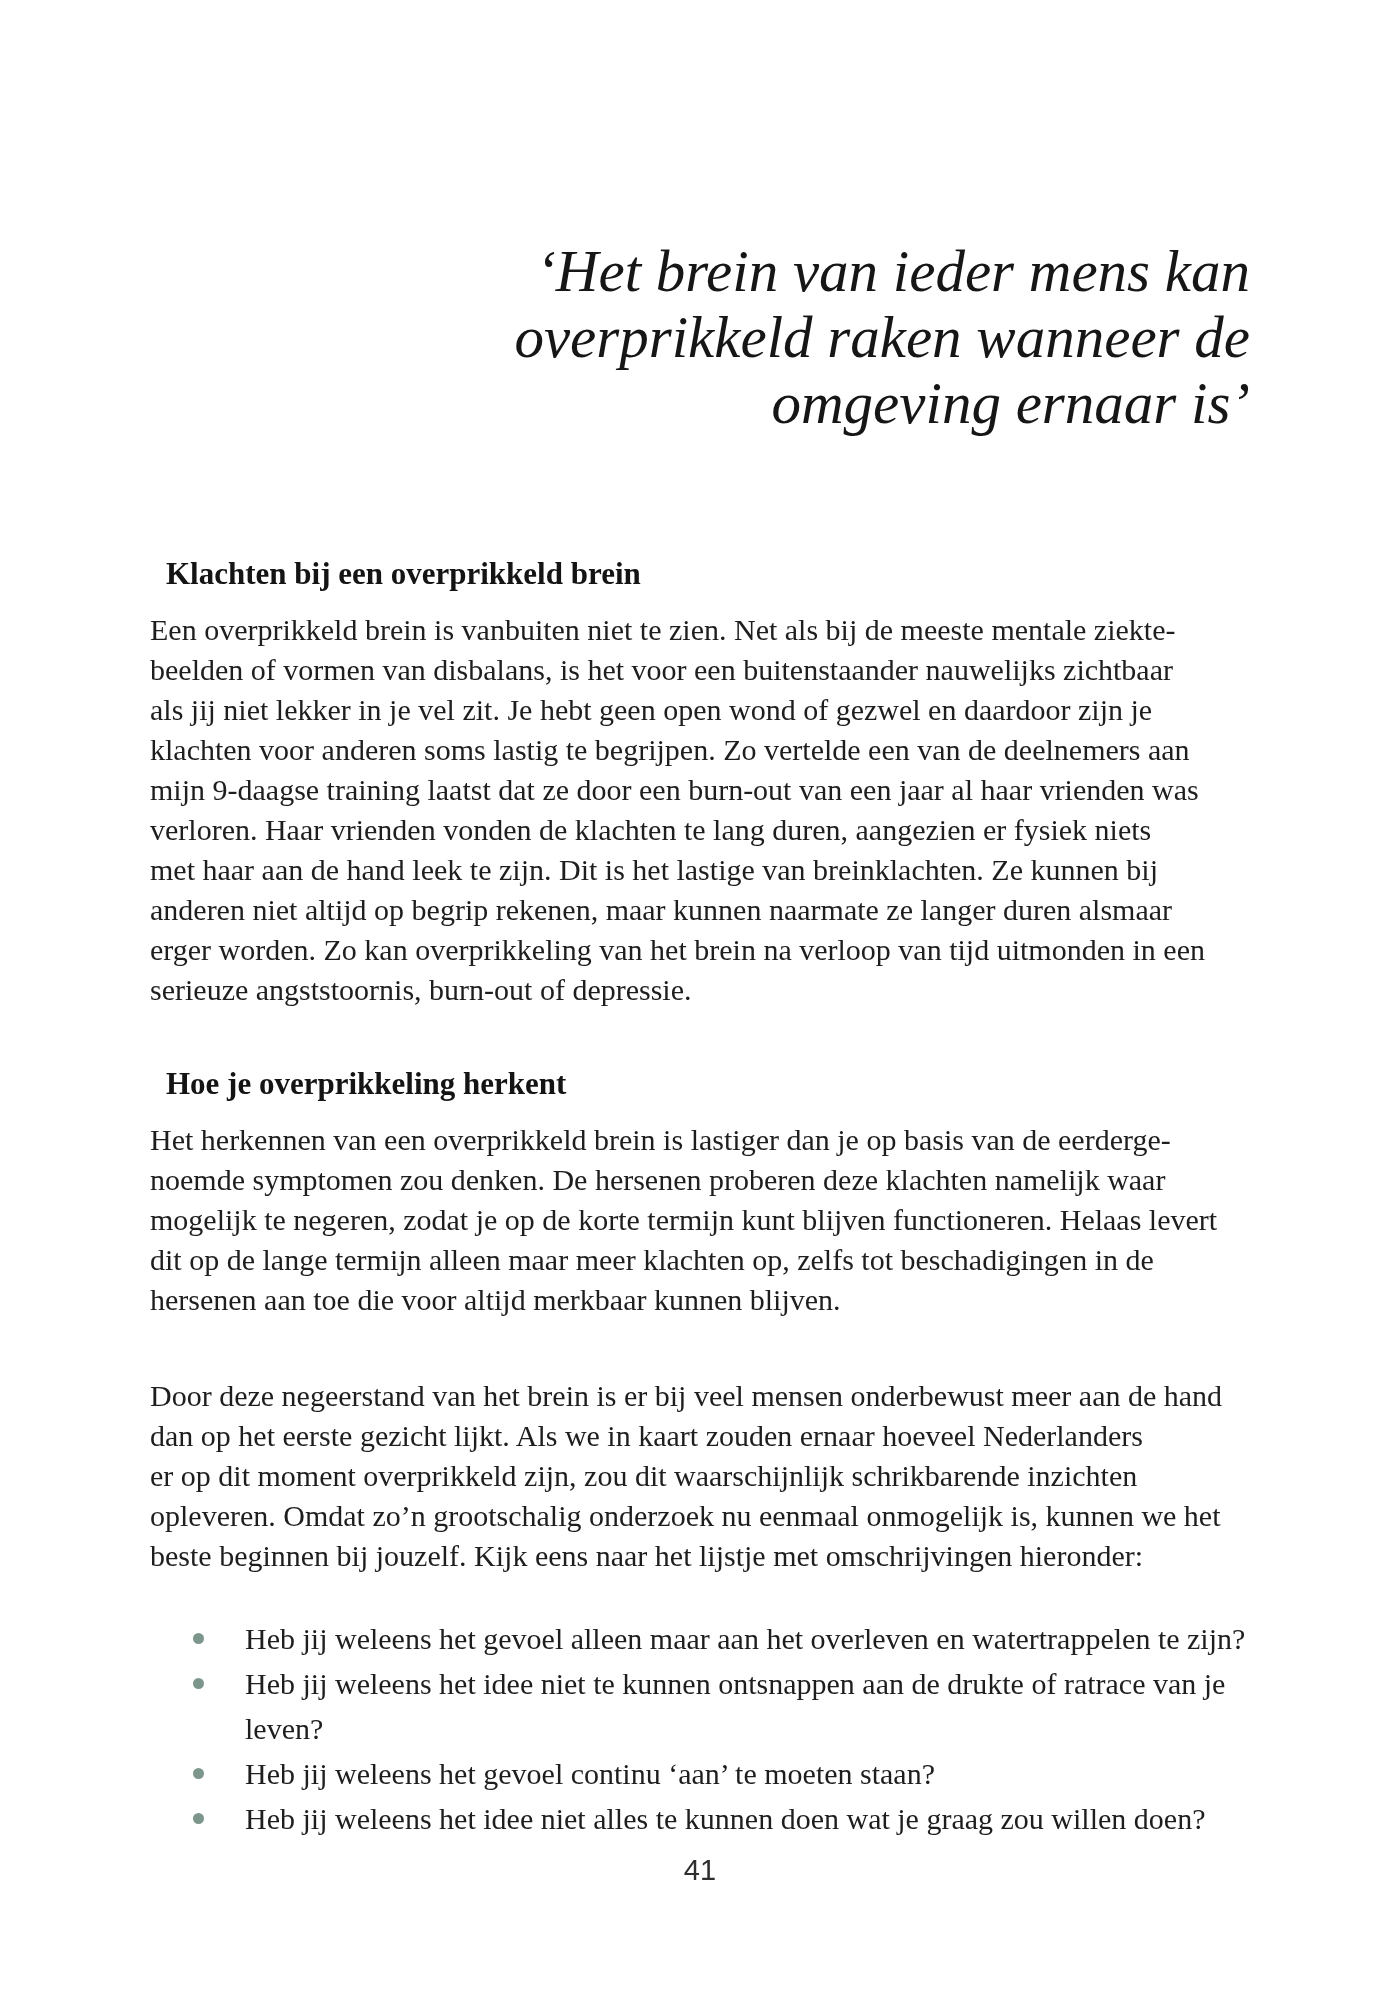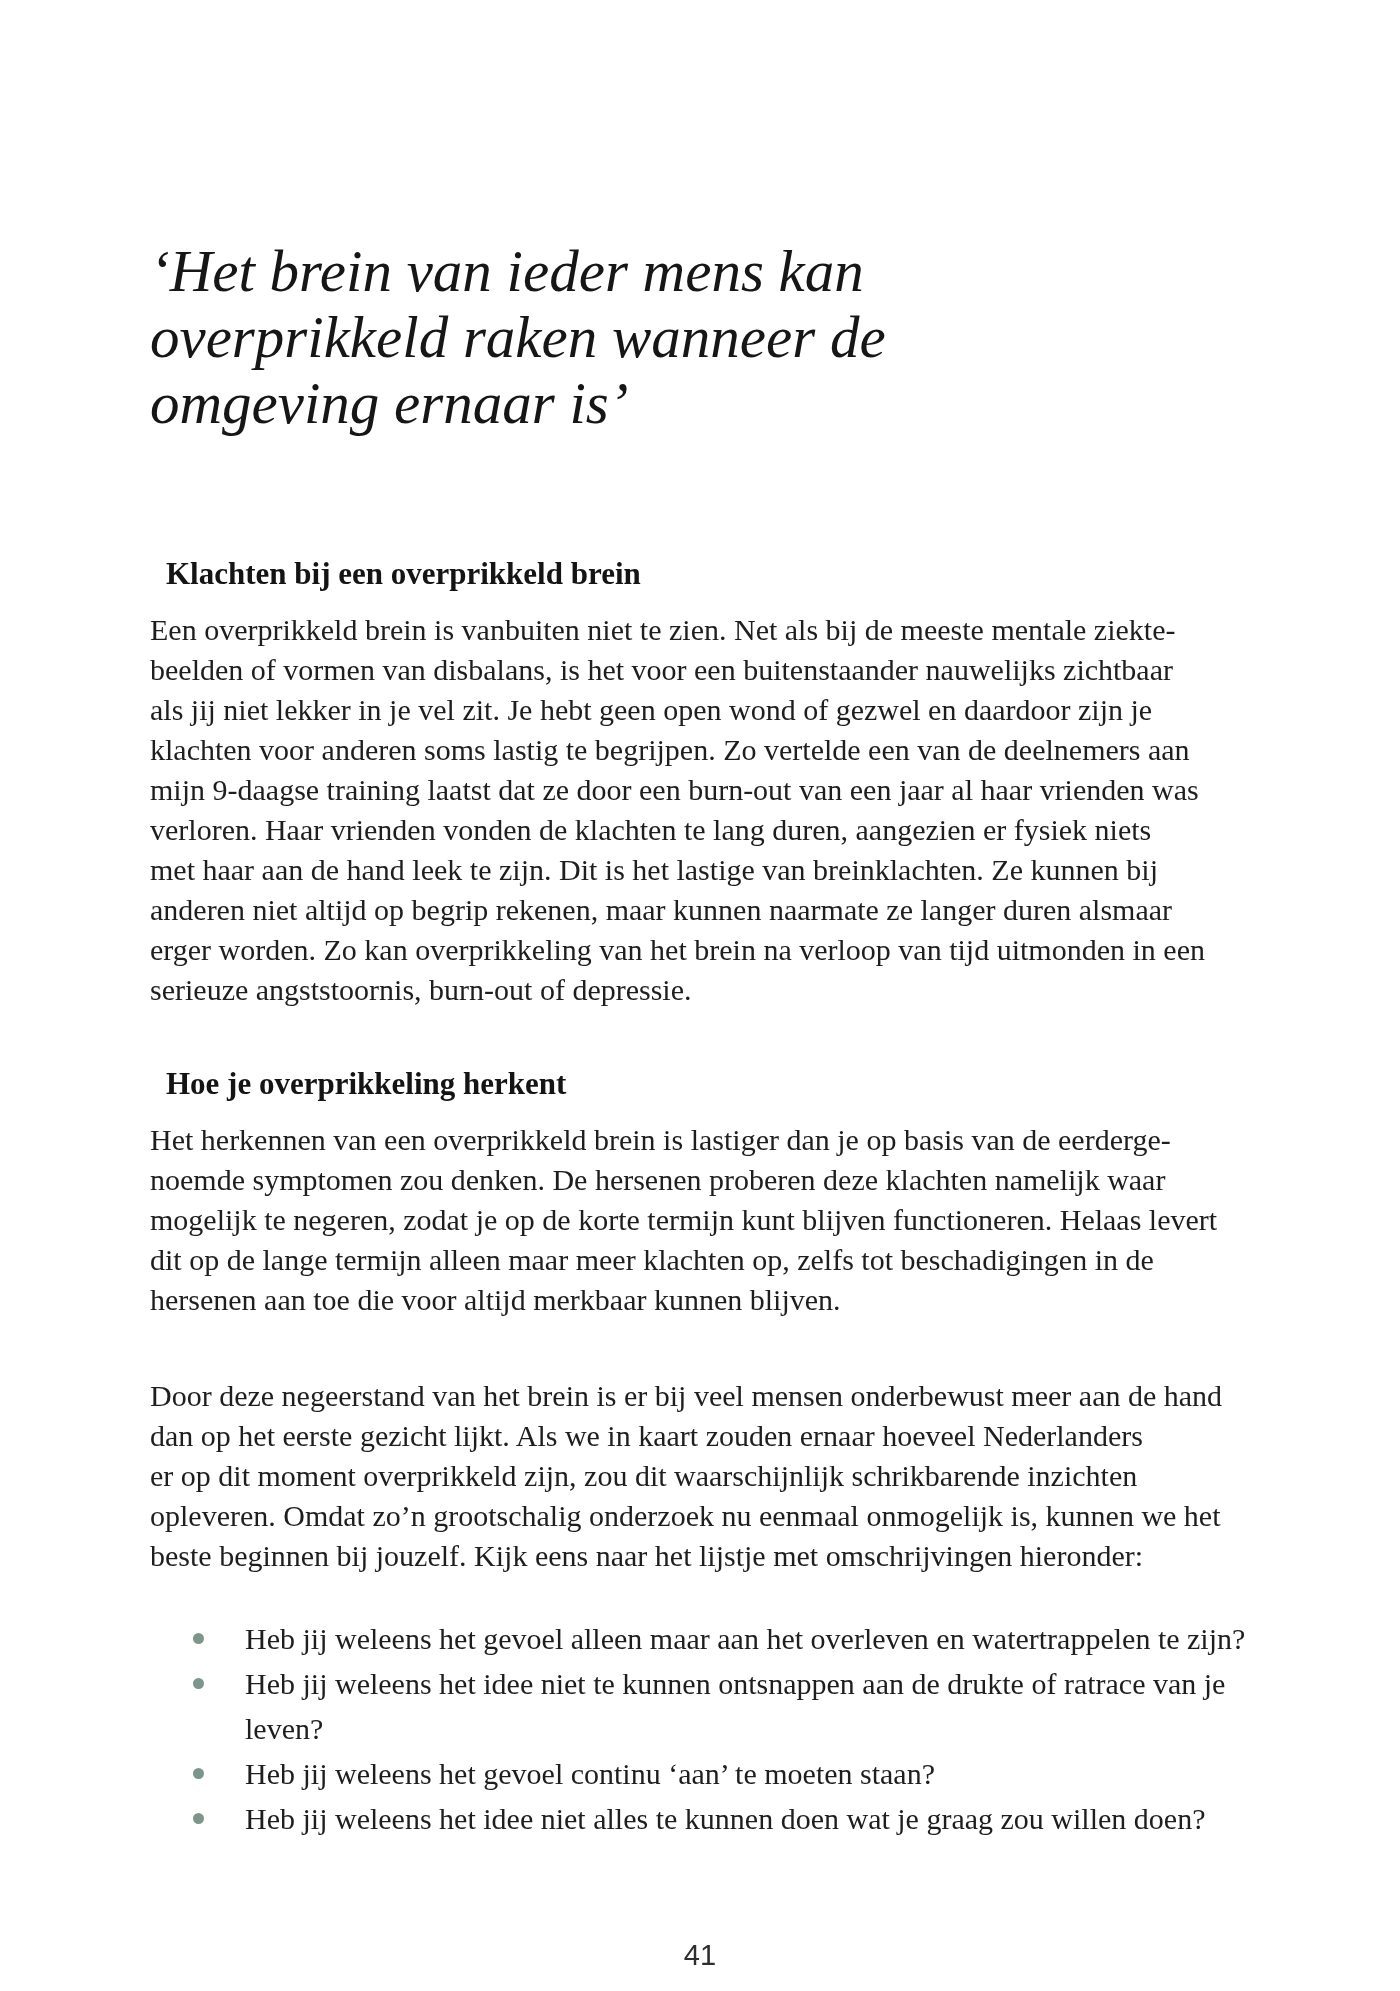--- a/index.html
+++ b/index.html
@@ -14,21 +14,21 @@
     height: 1991px;
     background: #ffffff;
     overflow: hidden;
     color: #1e1e1e;
   }
 
   
   .quote {
     margin: 238px auto 0 auto;
     width: 1100px;
-    text-align: left;
+    text-align: right;
     font-family: "Liberation Serif", serif;
     font-style: italic;
     font-weight: 400;
     font-size: 59px;
     line-height: 66px;
     color: #161616;
   }
 
   
   .content {
@@ -71,21 +71,21 @@
     top: 17px;
     width: 11px;
     height: 11px;
     border-radius: 50%;
     background: #7d968b;
   }
 
   
   .pageno {
     position: absolute;
-    top: 1938px;
+    top: 1853px;
     left: 0;
     width: 1400px;
     text-align: center;
     font-family: "Liberation Sans", sans-serif;
     font-size: 29px;
     line-height: 34px;
     color: #2e2e2e;
   }
 </style>
 </head>

